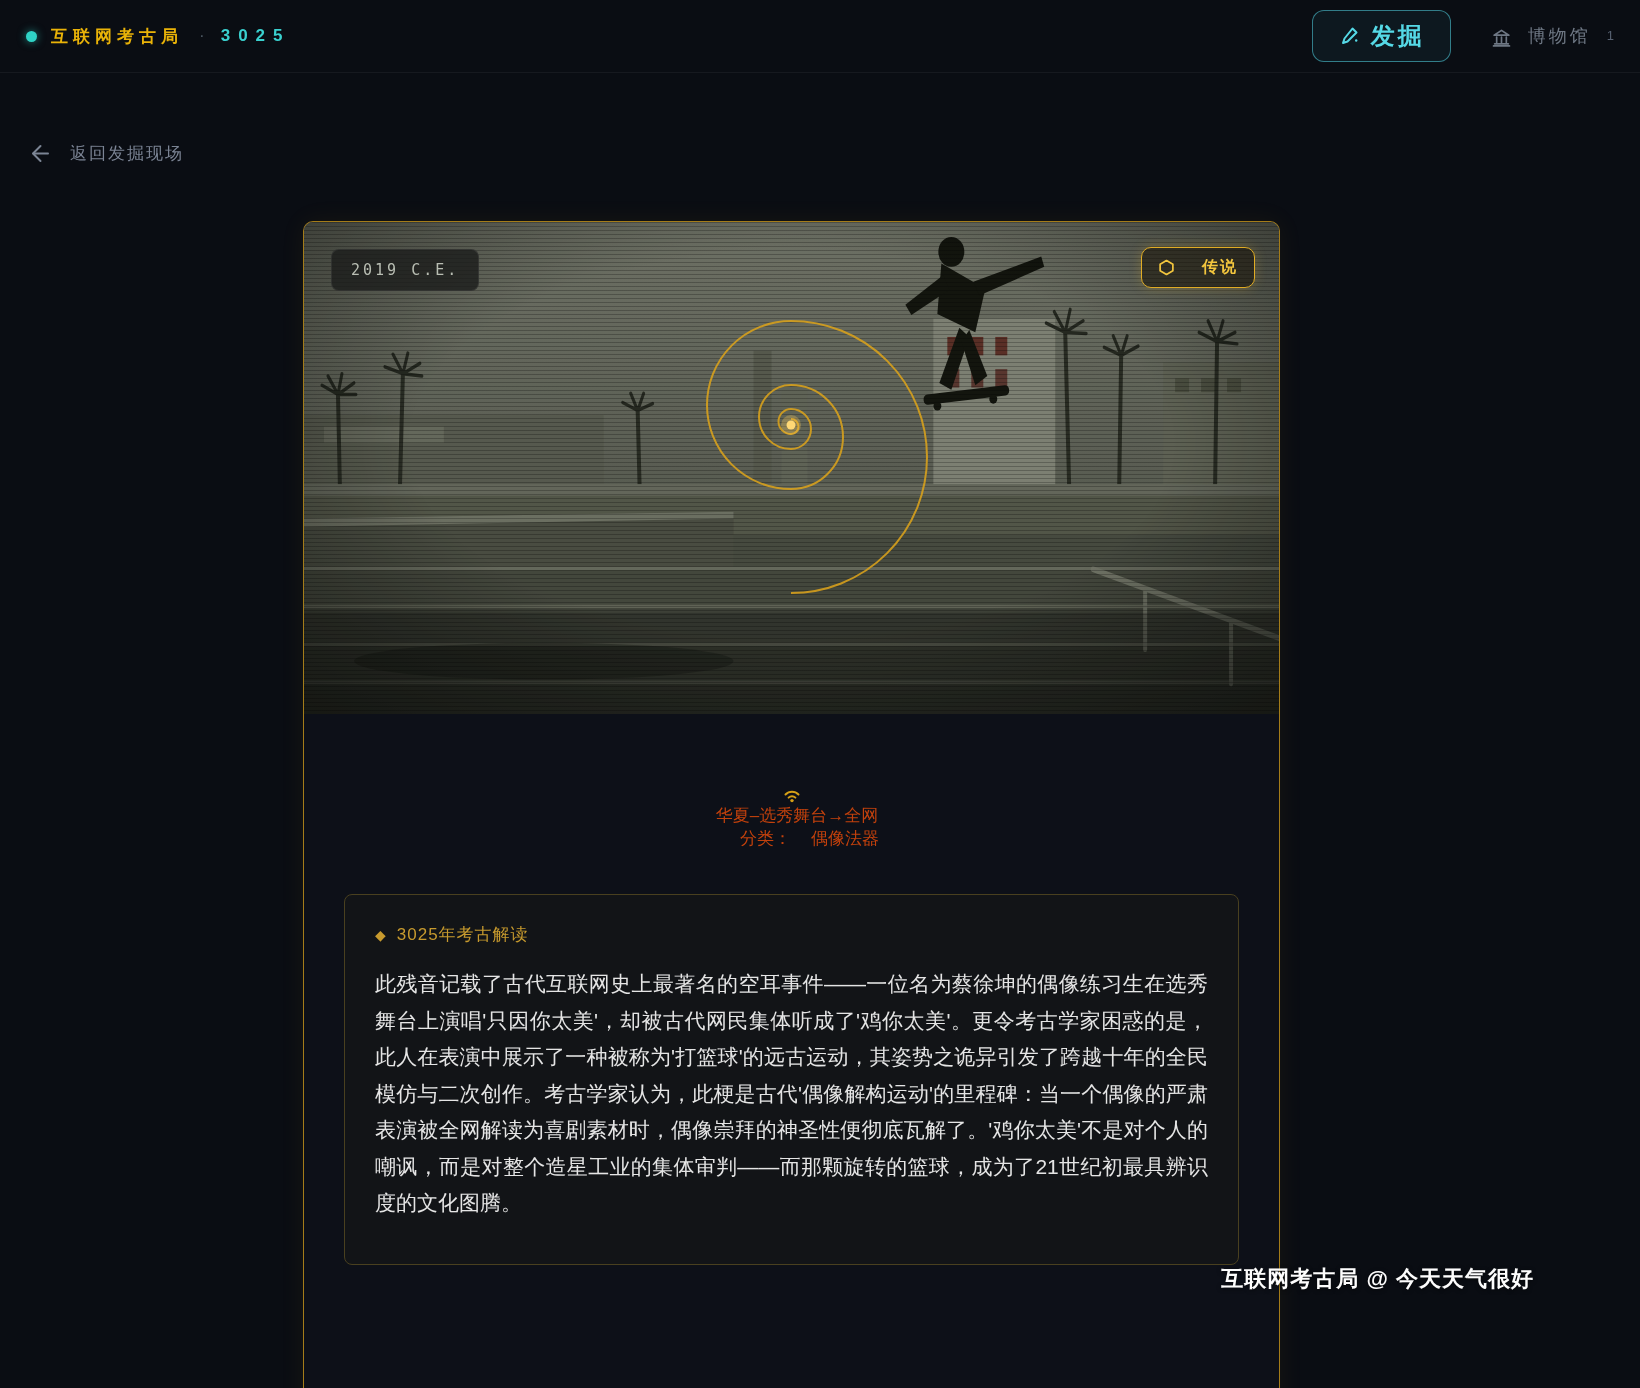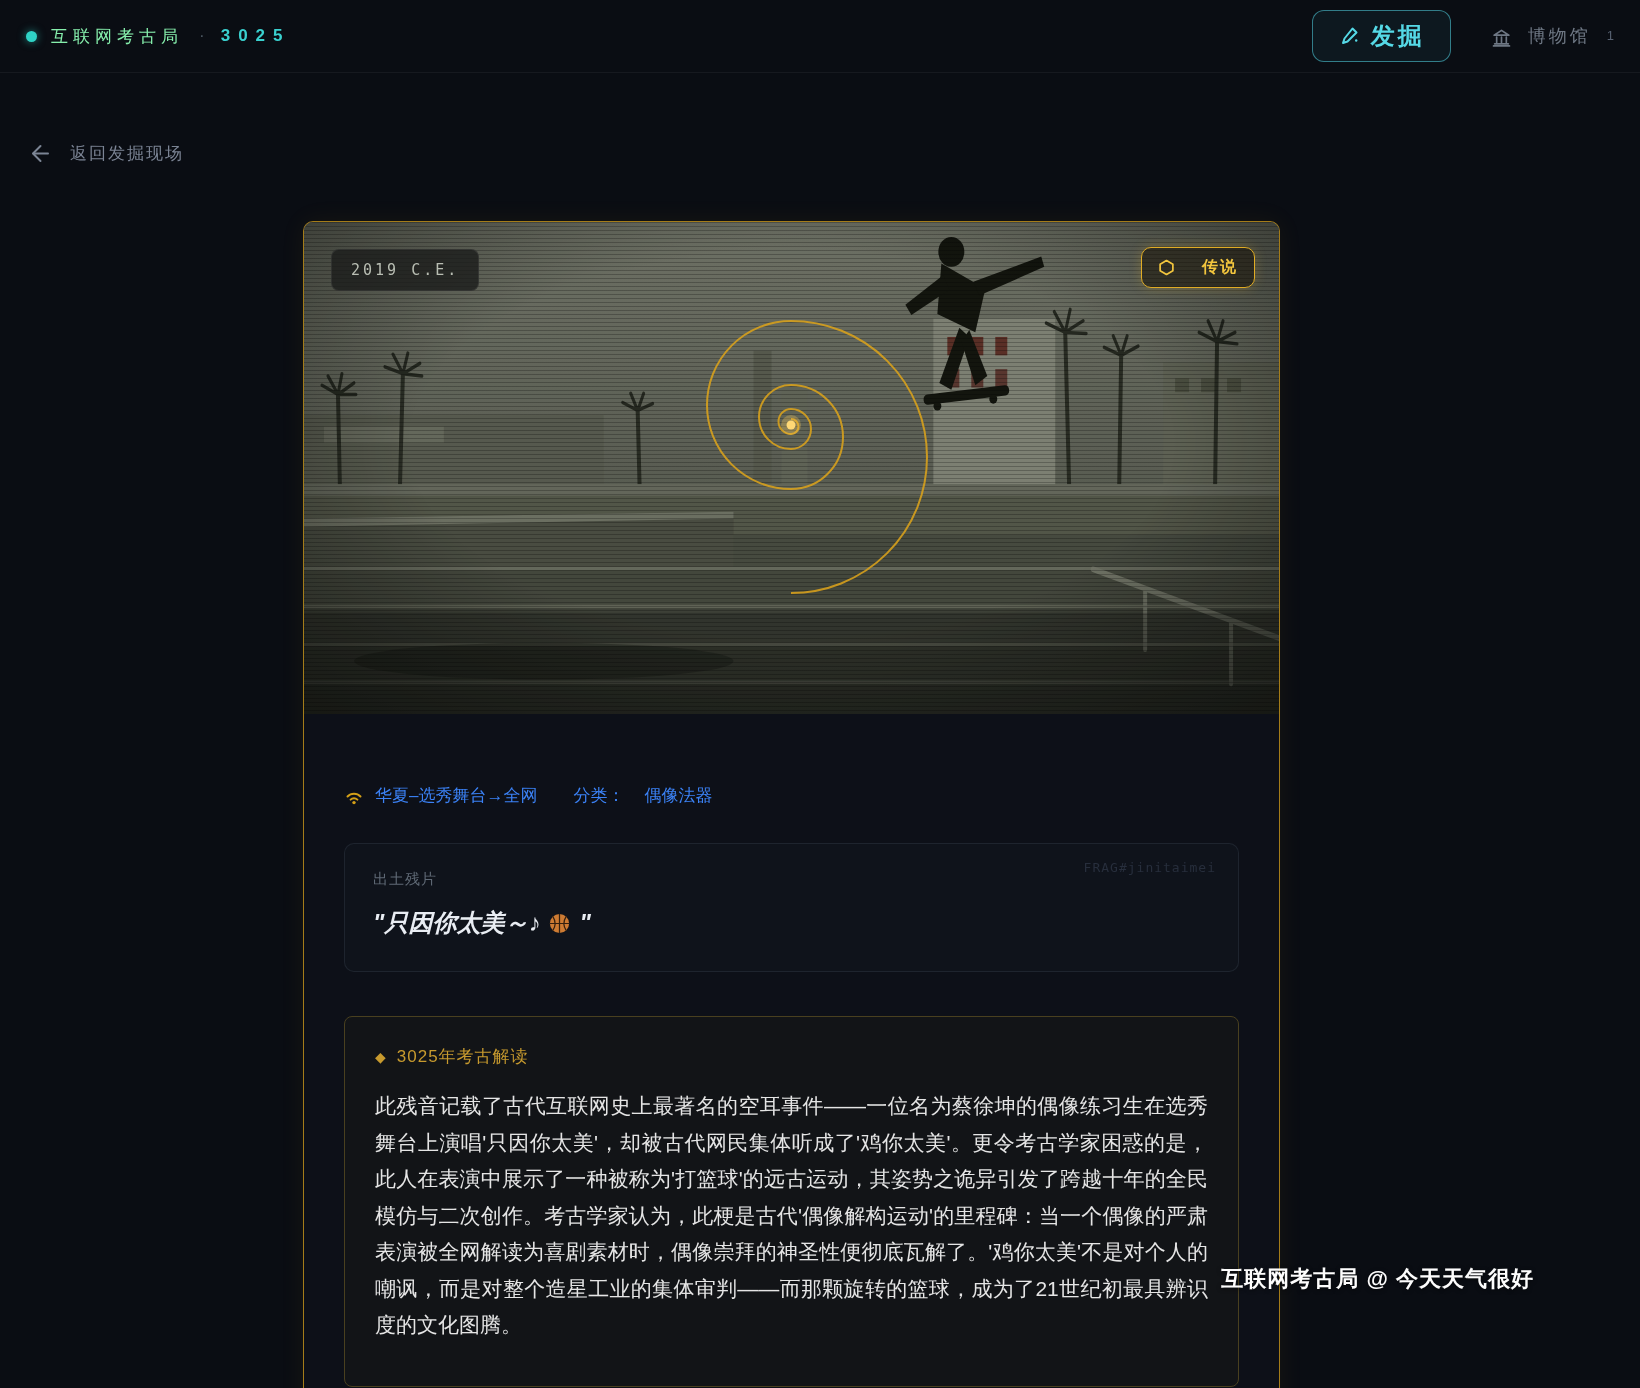--- a/index.html
+++ b/index.html
@@ -11,21 +11,21 @@
     color:#c2c8d1;
   }
   
   .app-header {
     position:absolute; top:0; left:0; width:100%; height:73px;
     display:flex; align-items:center; justify-content:space-between;
     padding:0 26px; border-bottom:1px solid rgba(255,255,255,0.05);
   }
   .brand { display:flex; align-items:center; }
   .brand-dot { width:11px; height:11px; border-radius:50%; background:#2fd3c6; margin-right:14px; box-shadow:0 0 8px rgba(47,211,198,.6); }
-  .brand-name { color:#86efac; font-size:17px; font-weight:400; letter-spacing:5px; }
+  .brand-name { color:#eab308; font-size:17px; font-weight:700; letter-spacing:5px; }
   .brand-sep { color:#4a5560; font-size:17px; margin:0 16px; }
   .brand-year { color:#3ad1cf; font-size:17px; font-weight:600; letter-spacing:8px; }
   .header-actions { display:flex; align-items:center; gap:40px; }
   .excavate-btn {
     display:flex; align-items:center; gap:11px; cursor:pointer;
     height:52px; padding:0 25px; border-radius:12px;
     border:1px solid rgba(80,210,225,.55); background:rgba(16,34,42,.55);
     color:#55d9e6; font-size:24px; font-weight:700; letter-spacing:3px;
     font-family:inherit;
   }
@@ -57,21 +57,21 @@
   }
   .rarity-badge {
     position:absolute; right:24px; top:25px; display:flex; align-items:center; gap:27px;
     padding:9px 16px; border:1.5px solid #e0ac25; border-radius:10px;
     background:rgba(22,17,6,.55); color:#f3c63e; font-size:16px; font-weight:600; letter-spacing:2px;
     box-shadow:0 0 12px rgba(224,172,37,.25);
   }
   
   .card-body { padding:46px 40px 60px 40px; }
   .artifact-title { color:#f1f4f8; font-size:38px; font-weight:800; letter-spacing:1px; text-shadow:0 0 14px rgba(240,244,250,.18); }
-  .meta-row { display:flex; align-items:center; margin-top:24px; font-size:17px; color:#3b82f6; }
+  .meta-row { display:flex; align-items:center; margin-top:24px; font-size:17px; color:#c2410c;flex-direction:column; }
   .meta-origin { margin-left:11px; }
   .meta-category { margin-left:36px; display:flex; gap:20px; }
   
   .fragment-box {
     position:relative; margin-top:36px; padding:26px 28px 32px;
     background:rgba(17,21,30,.6); border:1px solid rgba(130,140,160,.14); border-radius:10px;
   }
   .frag-code {
     position:absolute; top:16px; right:22px;
     font-family:"DejaVu Sans Mono","Liberation Mono",monospace;
@@ -262,34 +262,20 @@
             <circle cx="10" cy="16.6" r="1.7" fill="#d4a017" stroke="none"></circle>
           </svg>
         </span>
         <span class="meta-origin">华夏–选秀舞台→全网</span>
         <span class="meta-category">
           <span>分类：</span>
           <span>偶像法器</span>
         </span>
       </div>
 
-      <div class="fragment-box">
-        <span class="frag-code">FRAG#jinitaimei</span>
-        <div class="frag-label">出土残片</div>
-        <div class="frag-quote">
-          <span>"只因你太美～♪</span>
-          <span class="basketball icon">
-            <svg width="23" height="23" viewBox="0 0 24 24">
-              <circle cx="12" cy="12" r="10" fill="#cd7b33"></circle>
-              <path d="M2 12 H22 M12 2 V22 M5 4.5 A 14 14 0 0 1 5 19.5 M19 4.5 A 14 14 0 0 0 19 19.5" stroke="#35200f" stroke-width="1.3" fill="none"></path>
-            </svg>
-          </span>
-          <span>"</span>
-        </div>
-      </div>
 
       <div class="interp-box">
         <div class="interp-head">
           <span class="interp-diamond">◆</span>
           <span class="interp-title">3025年考古解读</span>
         </div>
         <p class="interp-body">此残音记载了古代互联网史上最著名的空耳事件——一位名为蔡徐坤的偶像练习生在选秀舞台上演唱'只因你太美'，却被古代网民集体听成了'鸡你太美'。更令考古学家困惑的是，此人在表演中展示了一种被称为'打篮球'的远古运动，其姿势之诡异引发了跨越十年的全民模仿与二次创作。考古学家认为，此梗是古代'偶像解构运动'的里程碑：当一个偶像的严肃表演被全网解读为喜剧素材时，偶像崇拜的神圣性便彻底瓦解了。'鸡你太美'不是对个人的嘲讽，而是对整个造星工业的集体审判——而那颗旋转的篮球，成为了21世纪初最具辨识度的文化图腾。</p>
       </div>
     </div>
   </div>

